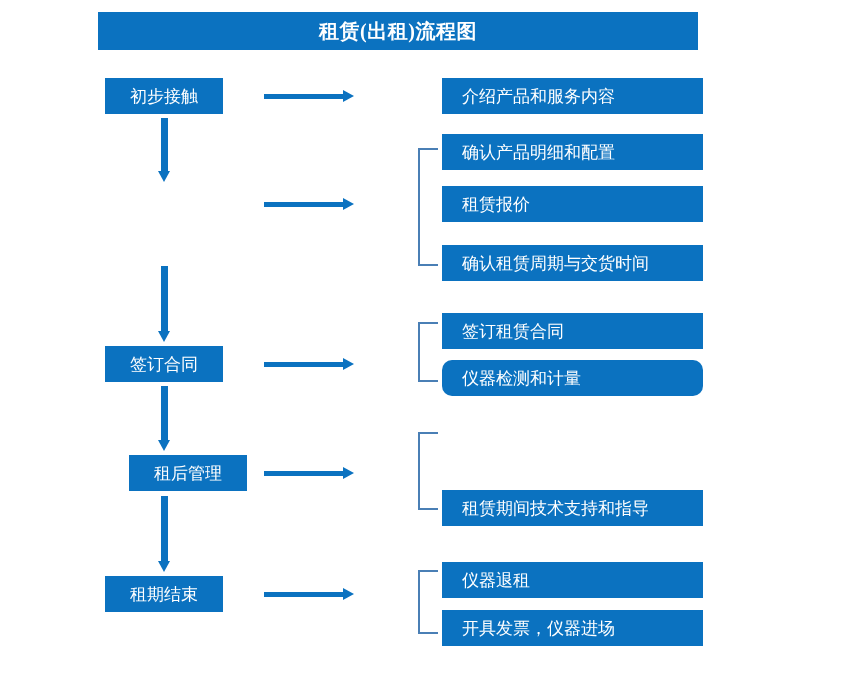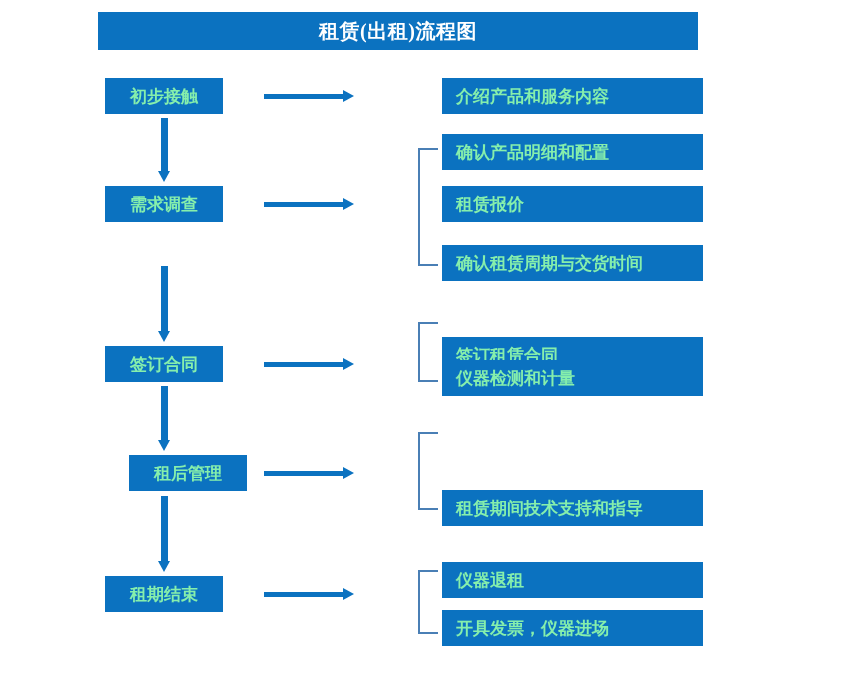--- a/index.html
+++ b/index.html
@@ -36,43 +36,43 @@
     font-size: 20px;
     font-weight: bold;
     letter-spacing: 0.5px;
     line-height: 1;
   }
 
   
   .box {
     position: absolute;
     background: #0b72c0;
-    color: #86efac;
+    color: #ffffff;
     display: flex;
     align-items: center;
     box-sizing: border-box;
-    font-weight: bold;
+    font-weight: normal;
     line-height: 1;
     white-space: nowrap;
   }
   .box.stage {
     left: 105px;
     width: 118px;
     height: 36px;
     font-size: 17px;
     justify-content: center;
     padding: 0 4px;
   }
   .box.detail {
     left: 442px;
     width: 261px;
     height: 36px;
     font-size: 17px;
     justify-content: flex-start;
-    padding-left: 14px;
+    padding-left: 20px;
   }
 
   
   .v-arrow {
     position: absolute;
     left: 158px;
     width: 12px;
   }
   .v-arrow .shaft {
     position: absolute;
@@ -132,21 +132,20 @@
 </head>
 <body>
 
 <div id="canvas">
 
   <div class="title-bar">
     <span class="title-text">租赁(出租)流程图</span>
   </div>
 
   <div class="box stage" style="top:78px;">初步接触</div>
-  <div class="box stage" style="top:186px;">需求调查</div>
   <div class="box stage" style="top:346px;">签订合同</div>
   <div class="box stage" style="top:455px;margin-left:24px;">租后管理</div>
   <div class="box stage" style="top:576px;">租期结束</div>
 
   <div class="v-arrow" style="top:118px; height:64px;">
     <div class="shaft" style="height:53px;"></div>
     <div class="head" style="top:53px;"></div>
   </div>
   <div class="v-arrow" style="top:266px; height:76px;">
     <div class="shaft" style="height:65px;"></div>
@@ -184,19 +183,19 @@
 
   <div class="bracket" style="top:148px; height:118px;"></div>
   <div class="bracket" style="top:322px; height:60px;"></div>
   <div class="bracket" style="top:432px; height:78px;"></div>
   <div class="bracket" style="top:570px; height:64px;"></div>
 
   <div class="box detail" style="top:78px;">介绍产品和服务内容</div>
   <div class="box detail" style="top:186px;">租赁报价</div>
   <div class="box detail" style="top:134px;">确认产品明细和配置</div>
   <div class="box detail" style="top:245px;">确认租赁周期与交货时间</div>
-  <div class="box detail" style="top:313px;margin-top:24px;">签订租赁合同</div>
-  <div class="box detail" style="top:360px;">仪器检测和计量</div>
+  <div class="box detail" style="top:313px;">签订租赁合同</div>
+  <div class="box detail" style="top:360px;border-radius:10px;">仪器检测和计量</div>
   <div class="box detail" style="top:490px;">租赁期间技术支持和指导</div>
   <div class="box detail" style="top:562px;">仪器退租</div>
   <div class="box detail" style="top:610px;">开具发票，仪器进场</div>
 
 </div>
 
 </body></html>

